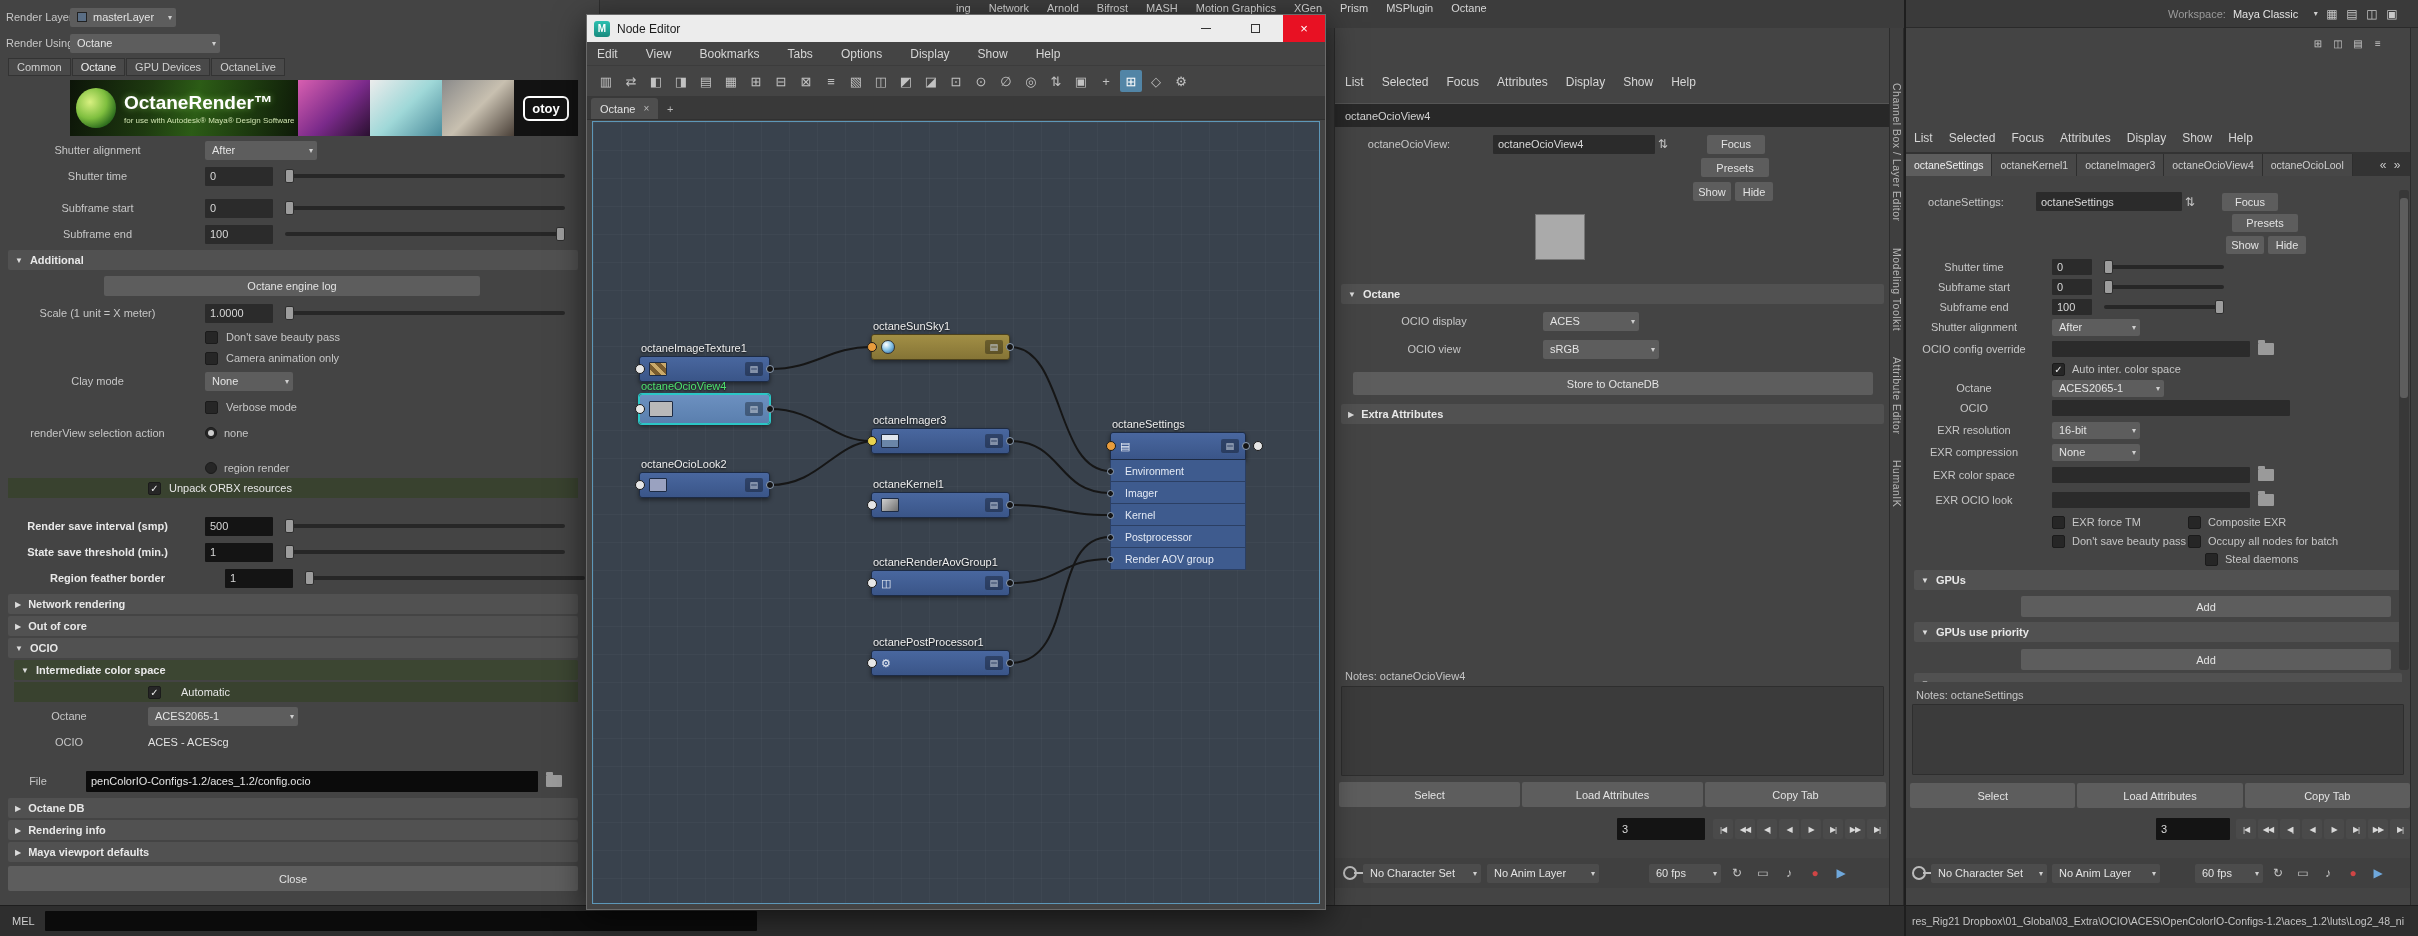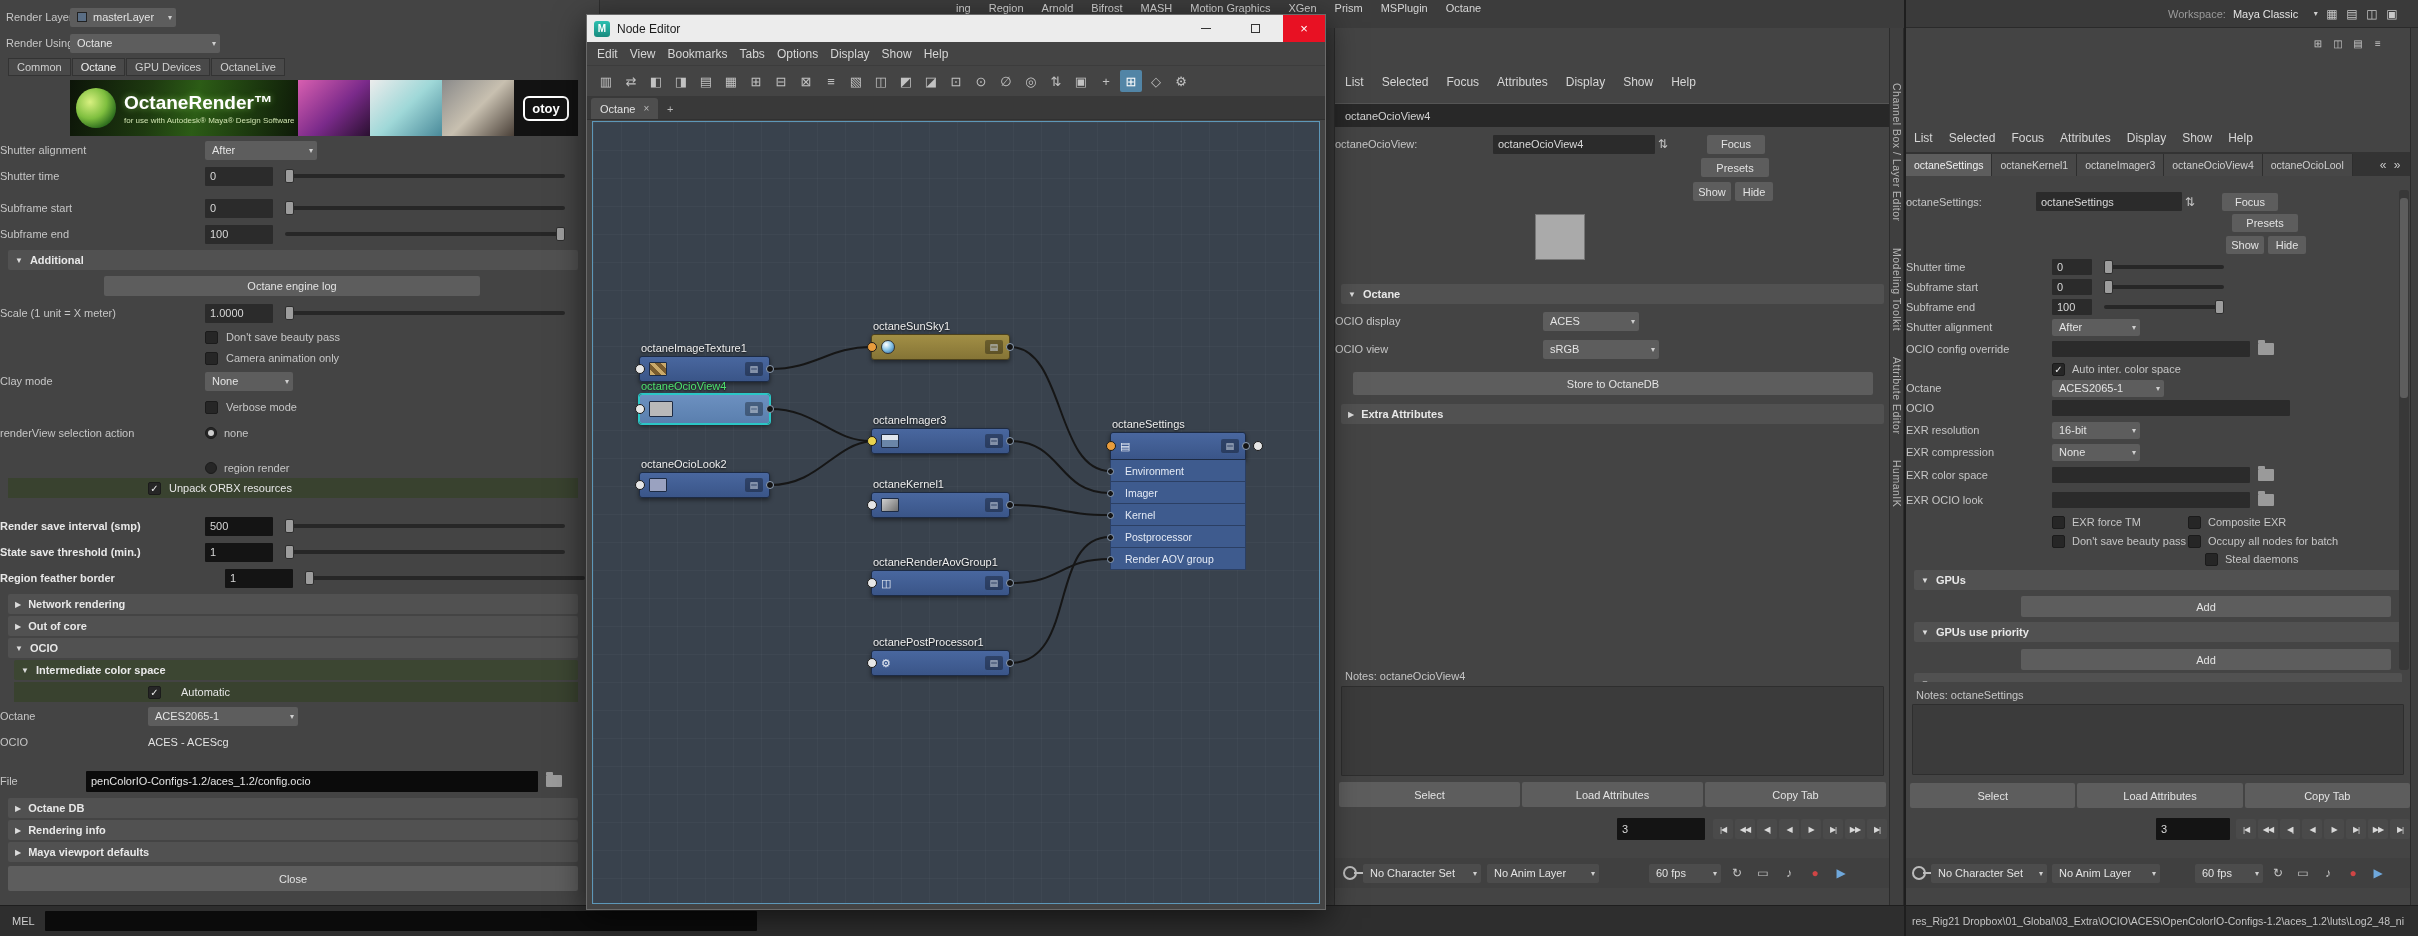--- a/index.html
+++ b/index.html
@@ -1,21 +1,21 @@
 <!DOCTYPE html>
 <html><head>
 <meta charset="utf-8">
 <style>
 *{box-sizing:border-box;margin:0;padding:0}
 html,body{width:2418px;height:936px;overflow:hidden}
 body{position:relative;background:#3a3a3a;font-family:"Liberation Sans",sans-serif;font-size:11px;color:#c8c8c8}
 .abs{position:absolute}
 .row{display:flex;align-items:center}
 .lbl{font-size:11px;color:#c6c6c6;white-space:nowrap}
-.lcol{text-align:left;padding-right:10px;flex:none}
+.lcol{text-align:center;padding-right:10px;flex:none}
 .fld{background:#2b2b2b;color:#d8d8d8;height:19px;display:flex;align-items:center;padding:0 5px;border-radius:1px;font-size:11px;white-space:nowrap;overflow:hidden}
 .fld.dark{background:#141414}
 .fld.black{background:#0b0b0b;color:#e4e4e4}
 .btn{background:#5d5d5d;color:#e3e3e3;height:21px;display:flex;align-items:center;justify-content:center;border-radius:2px;font-size:11px;white-space:nowrap;cursor:default}
 .dd{background:#5d5d5d;color:#e3e3e3;height:19px;display:flex;align-items:center;border-radius:2px;font-size:11px;padding:0 16px 0 7px;position:relative;white-space:nowrap}
 .caret{position:absolute;right:4px;font-size:8px;color:#cfcfcf}
 .sect{background:#515151;border-radius:2px;height:20px;display:flex;align-items:center;gap:7px;padding-left:7px;color:#e8e8e8;font-weight:bold;font-size:11px}
 .sect .arr{font-size:8px;color:#dcdcdc;font-weight:normal}
 .sect.hl{background:#3c4632}
 .rowhl{background:#39422f}
@@ -34,21 +34,21 @@
 .ticon.hl{background:#5285a6;color:#fff}
 .vtab{writing-mode:vertical-rl;font-size:10.5px;color:#b5b5b5;white-space:nowrap;letter-spacing:.5px}
 
 #ne-window{left:586px;top:14px;width:740px;height:896px;background:#444;border:1px solid #6a6a6a;box-shadow:0 8px 30px rgba(0,0,0,.6);z-index:30}
 #ne-title{height:27px;background:#ececec;display:flex;align-items:center;padding-left:7px;gap:7px}
 #ne-title .t{color:#1c1c1c;font-size:12px}
 .wbtn{width:42px;height:27px;display:flex;align-items:center;justify-content:center;flex:none}
 .wbtn .minbar{width:10px;height:1px;background:#333}
 .wbtn .maxbox{width:9px;height:9px;border:1px solid #333}
 .wbtn.close{background:#e81123;color:#fff;font-size:13px}
-#ne-menus{height:24px;display:flex;align-items:center;gap:12px;padding-left:10px;background:#444;border-bottom:1px solid #3c3c3c}
+#ne-menus{height:24px;display:flex;align-items:center;gap:28px;padding-left:10px;background:#444;border-bottom:1px solid #3c3c3c}
 #ne-toolbar{height:30px;display:flex;align-items:center;gap:3px;padding-left:8px;background:#444}
 #ne-tabbar{height:24px;background:#393939;display:flex;align-items:flex-end;padding-left:4px;gap:3px;border-bottom:1px solid #303030}
 .ne-tab{height:21px;background:#4e4e4e;border-radius:3px 3px 0 0;display:flex;align-items:center;gap:8px;padding:0 9px;color:#e2e2e2;font-size:11px}
 .ne-tab .x{color:#bbb;font-size:10px}
 .ne-plus{height:21px;width:18px;display:flex;align-items:center;justify-content:center;color:#bbb}
 #graph{position:absolute;left:5px;top:106px;right:5px;bottom:5px;background:#39424d;border:1px solid #5d97b8;background-image:linear-gradient(rgba(255,255,255,.028) 1px,transparent 1px),linear-gradient(90deg,rgba(255,255,255,.028) 1px,transparent 1px);background-size:28px 28px;overflow:hidden}
 .node{position:absolute}
 .nlabel{position:absolute;bottom:100%;left:2px;margin-bottom:2px;color:#efefef;font-size:11px;white-space:nowrap;text-shadow:0 1px 2px rgba(0,0,0,.8)}
 .nlabel.green{color:#4ee06e}
 .nbar{height:26px;border-radius:3px;background:linear-gradient(#49679f,#3a5588);border:1px solid #1d2b44;box-shadow:0 2px 4px rgba(0,0,0,.45);display:flex;align-items:center;position:relative}
@@ -84,21 +84,21 @@
 .scroll-track{background:#383838;border-radius:3px}
 .scroll-thumb{position:absolute;left:1px;right:1px;background:#5d5d5d;border-radius:3px}
 </style>
 </head>
 <body>
 
 <div class="abs row" id="top-strip" style="left:0;top:0;width:1904px;height:28px;background:#3c3c3c;align-items:flex-start">
   <div class="row" style="margin-left:956px;gap:18px;height:15px">
 
   <span class="menu-item">ing</span>
-      <span class="menu-item">Region</span>
+      <span class="menu-item">Network</span>
       <span class="menu-item">Arnold</span>
       <span class="menu-item">Bifrost</span>
       <span class="menu-item">MASH</span>
       <span class="menu-item">Motion Graphics</span>
       <span class="menu-item">XGen</span>
       <span class="menu-item">Prism</span>
       <span class="menu-item">MSPlugin</span>
       <span class="menu-item">Octane</span>
     </div>
 </div>

